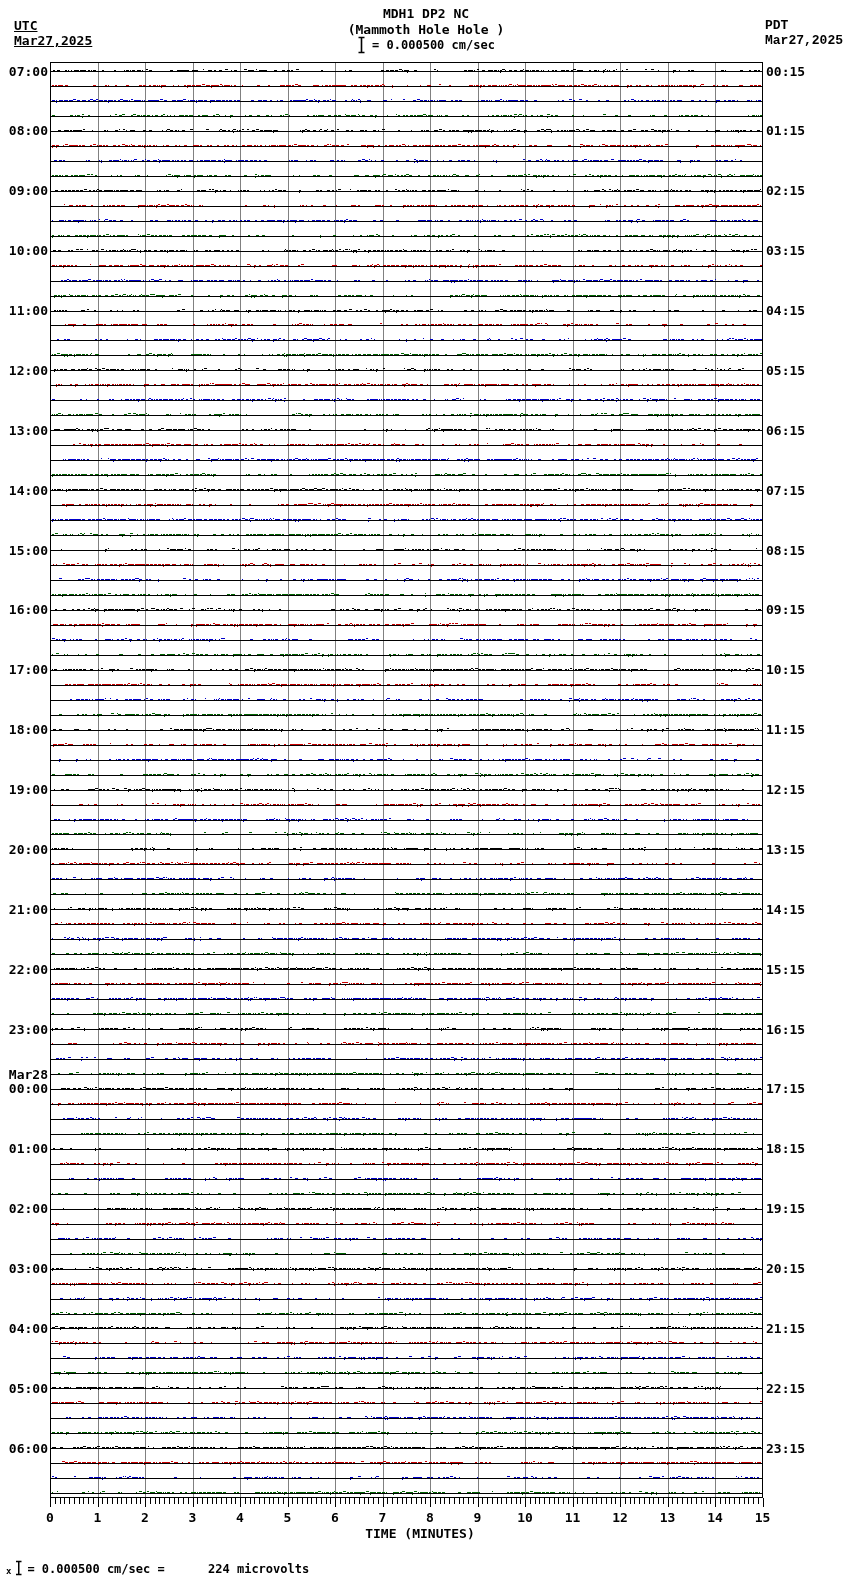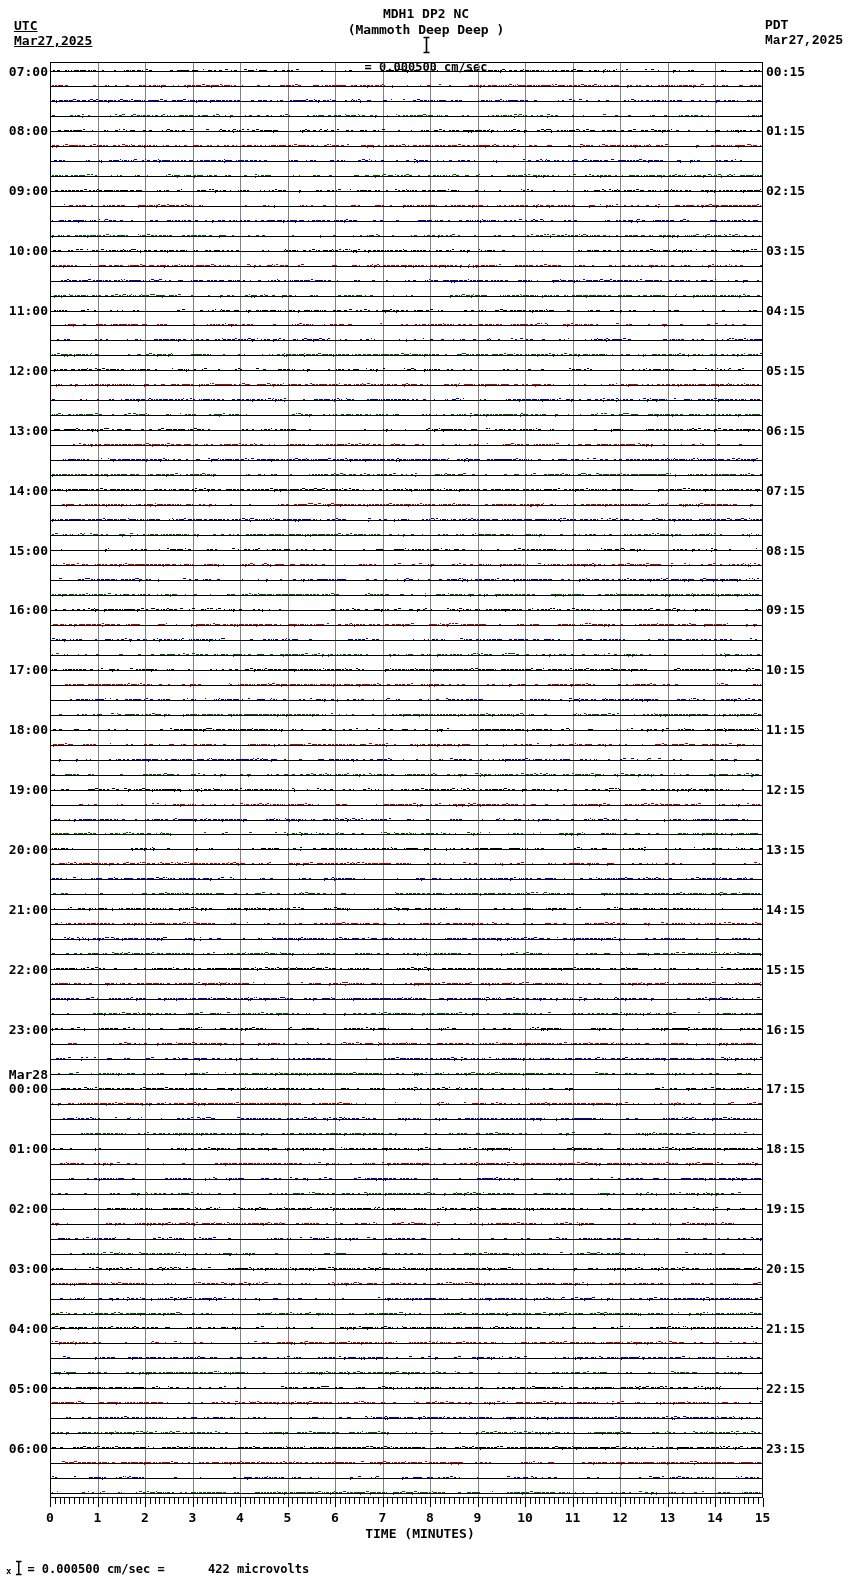--- a/index.html
+++ b/index.html
@@ -16,23 +16,23 @@
   .footer-prefix{font-size:9px;line-height:10px;}
   svg text{font-family:"DejaVu Sans Mono","Liberation Mono",monospace;font-weight:bold;}
 </style>
 </head>
 <body>
 
 <div class="abs hdr-center" style="top:3px;">
   <span class="hdr-line">MDH1 DP2 NC</span>
 </div>
 <div class="abs hdr-center" style="top:19px;">
-  <span class="hdr-line">(Mammoth Deep Deep )</span>
-</div>
-<div class="abs hdr-center scale-line" style="top:36px;flex-direction:column;">
+  <span class="hdr-line">(Mammoth Hole Hole )</span>
+</div>
+<div class="abs hdr-center scale-line" style="top:36px;">
   <svg width="9" height="18">
       <path d="M1.5 1.5 h6 M4.5 1.5 v15 M1.5 16.5 h6" stroke="#000" stroke-width="1.6" fill="none"></path>
     </svg>
   <span>= 0.000500 cm/sec</span>
 </div>
 
 <div class="abs" style="left:14px;top:18px;text-decoration:underline;">
   <div class="hdr-line">UTC</div>
   <div class="hdr-line">Mar27,2025</div>
 </div>
@@ -327,14 +327,14 @@
       <text x="762.5" y="1522" text-anchor="middle" font-size="13" fill="#000">15</text>
     </g>
     <text x="420" y="1538" text-anchor="middle" font-size="13" fill="#000">TIME (MINUTES)</text>
   </svg>
 
 <div class="abs footer-line" style="left:6px;top:1560px;">
   <span class="footer-prefix">x</span>
   <svg width="8" height="16">
       <path d="M1 1.5 h5.5 M3.75 1.5 v13 M1 14.5 h5.5" stroke="#000" stroke-width="1.5" fill="none"></path>
     </svg>
-  <span>= 0.000500 cm/sec =      422 microvolts</span>
+  <span>= 0.000500 cm/sec =      224 microvolts</span>
 </div>
 
 </body></html>

